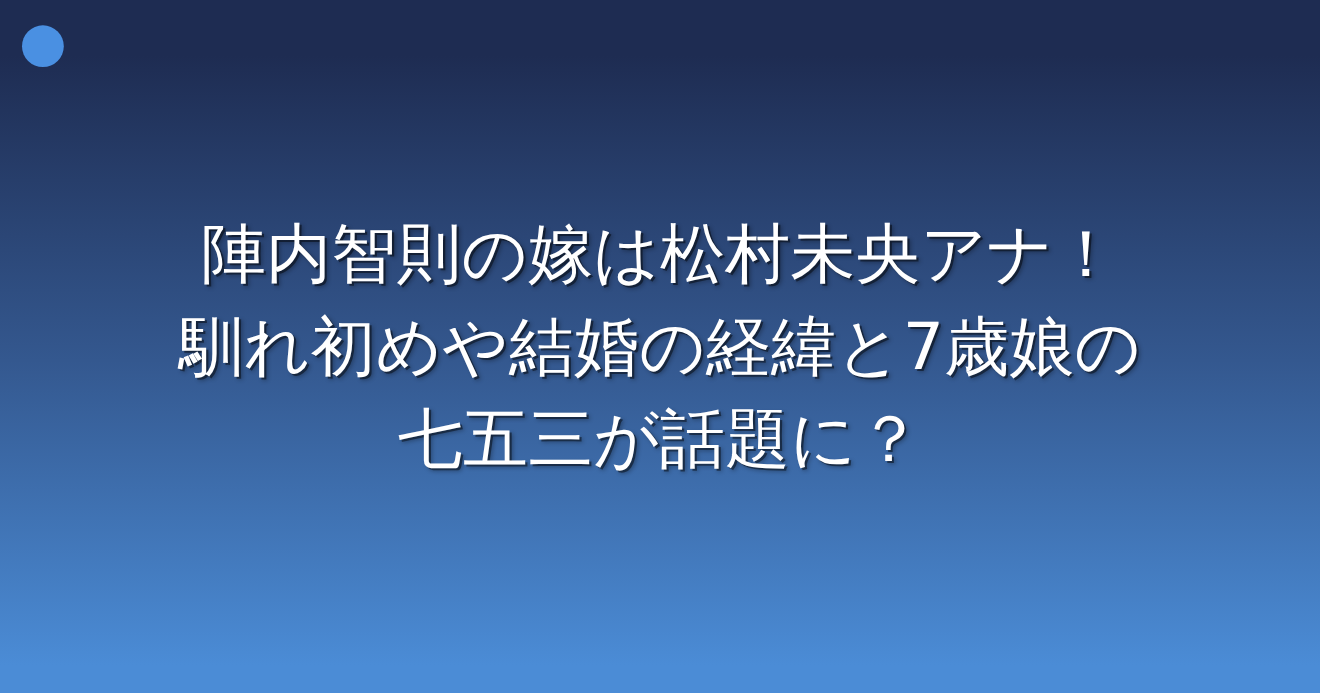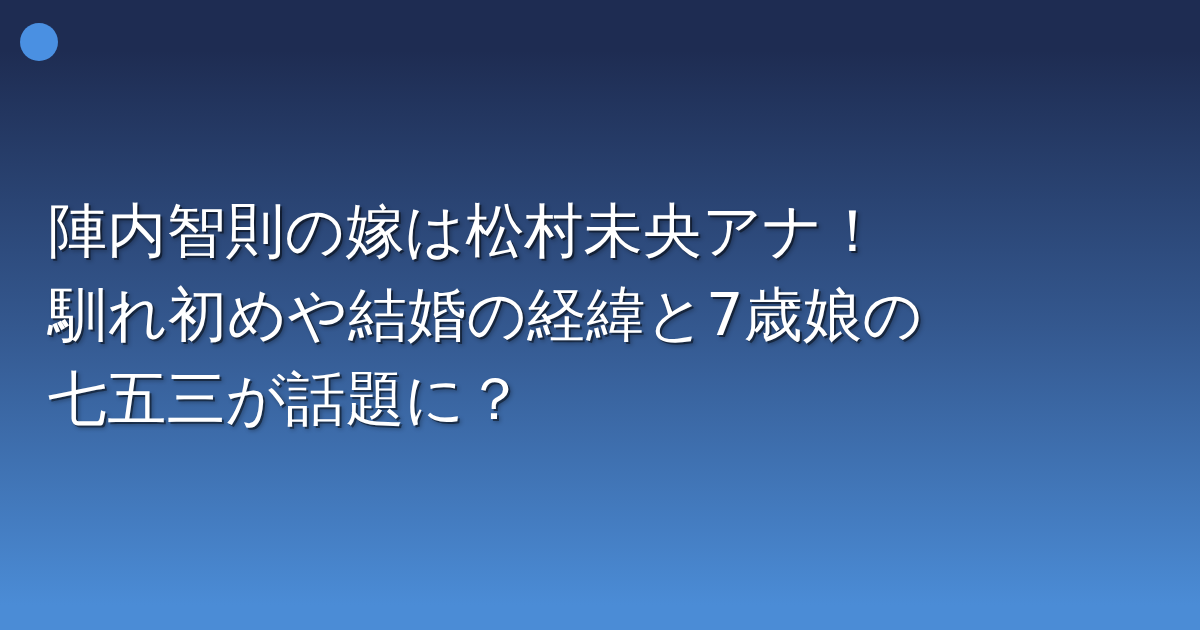--- a/index.html
+++ b/index.html
@@ -85,18 +85,18 @@
   }
 </style>
 </head>
 <body>
 
 <div id="card" style="background-image: linear-gradient(rgb(30, 44, 82) 0%, rgb(30, 44, 82) 8%, rgb(52, 88, 143) 52%, rgb(75, 140, 214) 96%, rgb(75, 140, 214) 100%);">
 
   <div id="badge-dot" style="background: rgb(74, 144, 226); width: 38px; height: 38px; left: 20px; top: 23px;"></div>
 
   <div id="title-block">
-    <h1 id="title" style="color: rgb(255, 255, 255); text-align: left;">陣内智則の嫁は松村未央アナ！
+    <h1 id="title" style="color: rgb(255, 255, 255); text-align: center;">陣内智則の嫁は松村未央アナ！
 馴れ初めや結婚の経緯と7歳娘の
 七五三が話題に？</h1>
   </div>
 
 </div>
 
 </body></html>

